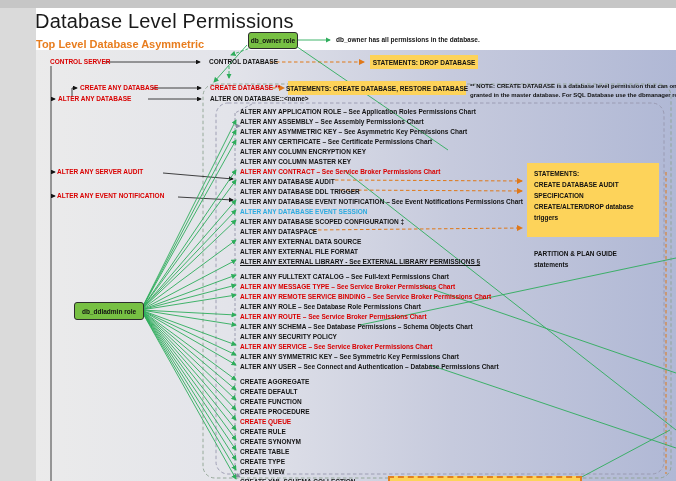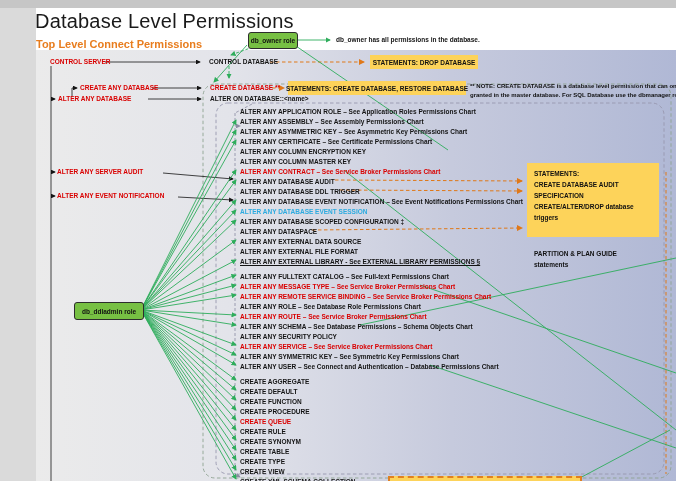--- a/index.html
+++ b/index.html
@@ -119,21 +119,21 @@
       <line x1="141" y1="310" x2="236" y2="420" class="w-green" marker-end="url(#m-green)"></line>
       <line x1="141" y1="310" x2="236" y2="430" class="w-green" marker-end="url(#m-green)"></line>
       <line x1="141" y1="310" x2="236" y2="440" class="w-green" marker-end="url(#m-green)"></line>
       <line x1="141" y1="310" x2="236" y2="450" class="w-green" marker-end="url(#m-green)"></line>
       <line x1="141" y1="310" x2="236" y2="460" class="w-green" marker-end="url(#m-green)"></line>
       <line x1="141" y1="310" x2="236" y2="470" class="w-green" marker-end="url(#m-green)"></line>
       <line x1="141" y1="310" x2="236" y2="479" class="w-green" marker-end="url(#m-green)"></line>
     </svg>
 
   <div class="abs" id="page-title">Database Level Permissions</div>
-  <div class="abs" id="subtitle">Top Level Connect Permissions</div>
+  <div class="abs" id="subtitle">Top Level Database Asymmetric</div>
 
   <div class="abs rolebox" style="left:248px;top:32px;width:48px;height:15px;">db_owner role</div>
   <div class="abs small blk" style="left:336px;top:36px;">db_owner has all permissions in the database.</div>
   <div class="abs rolebox" style="left:74px;top:302px;width:68px;height:16px;">db_ddladmin role</div>
 
   <div class="abs small red" style="left:50px;top:58px;">CONTROL SERVER</div>
   <div class="abs small red" style="left:80px;top:84px;">CREATE ANY DATABASE</div>
   <div class="abs small red" style="left:58px;top:95px;">ALTER ANY DATABASE</div>
   <div class="abs small red" style="left:57px;top:168px;">ALTER ANY SERVER AUDIT</div>
   <div class="abs small red" style="left:57px;top:192px;">ALTER ANY EVENT NOTIFICATION</div>

